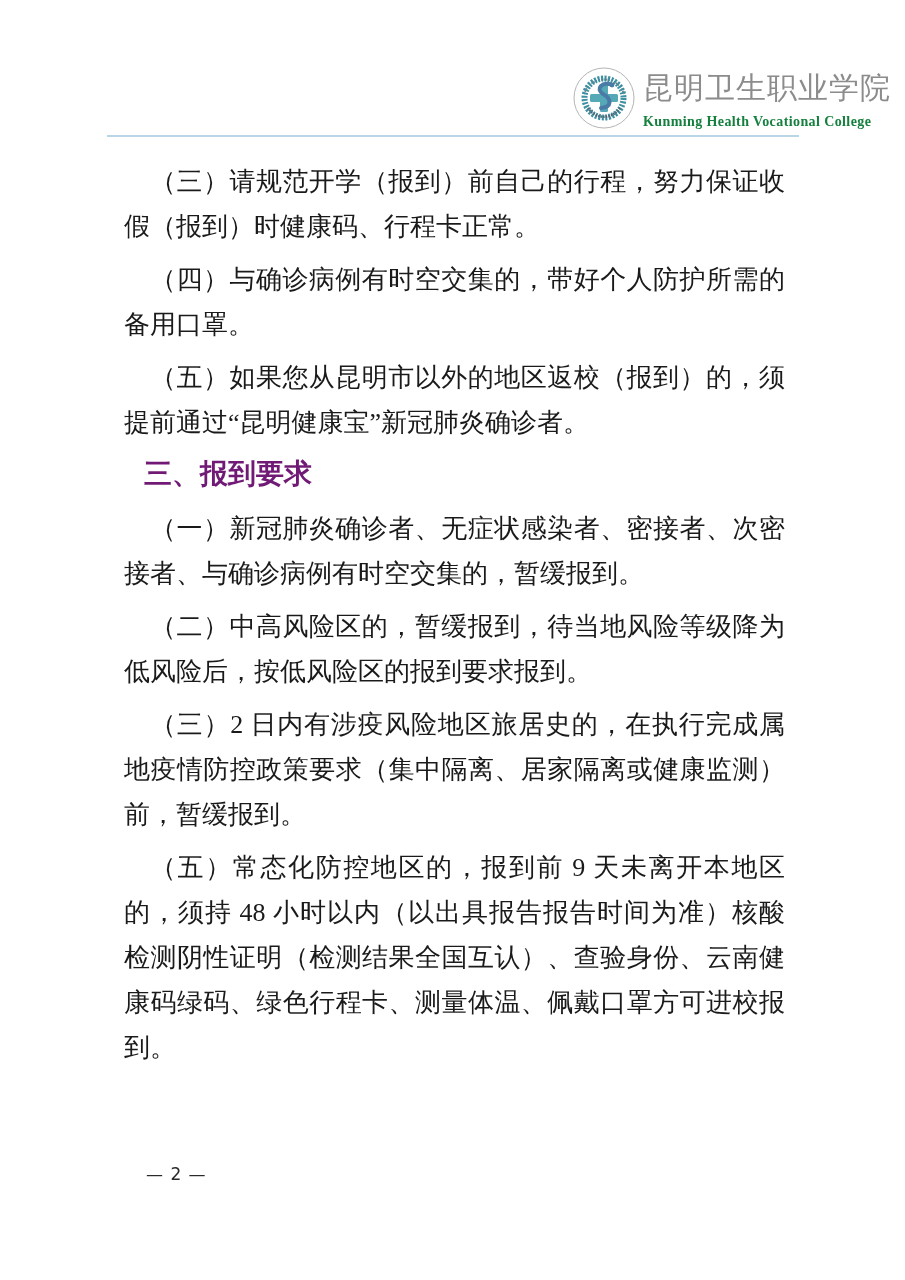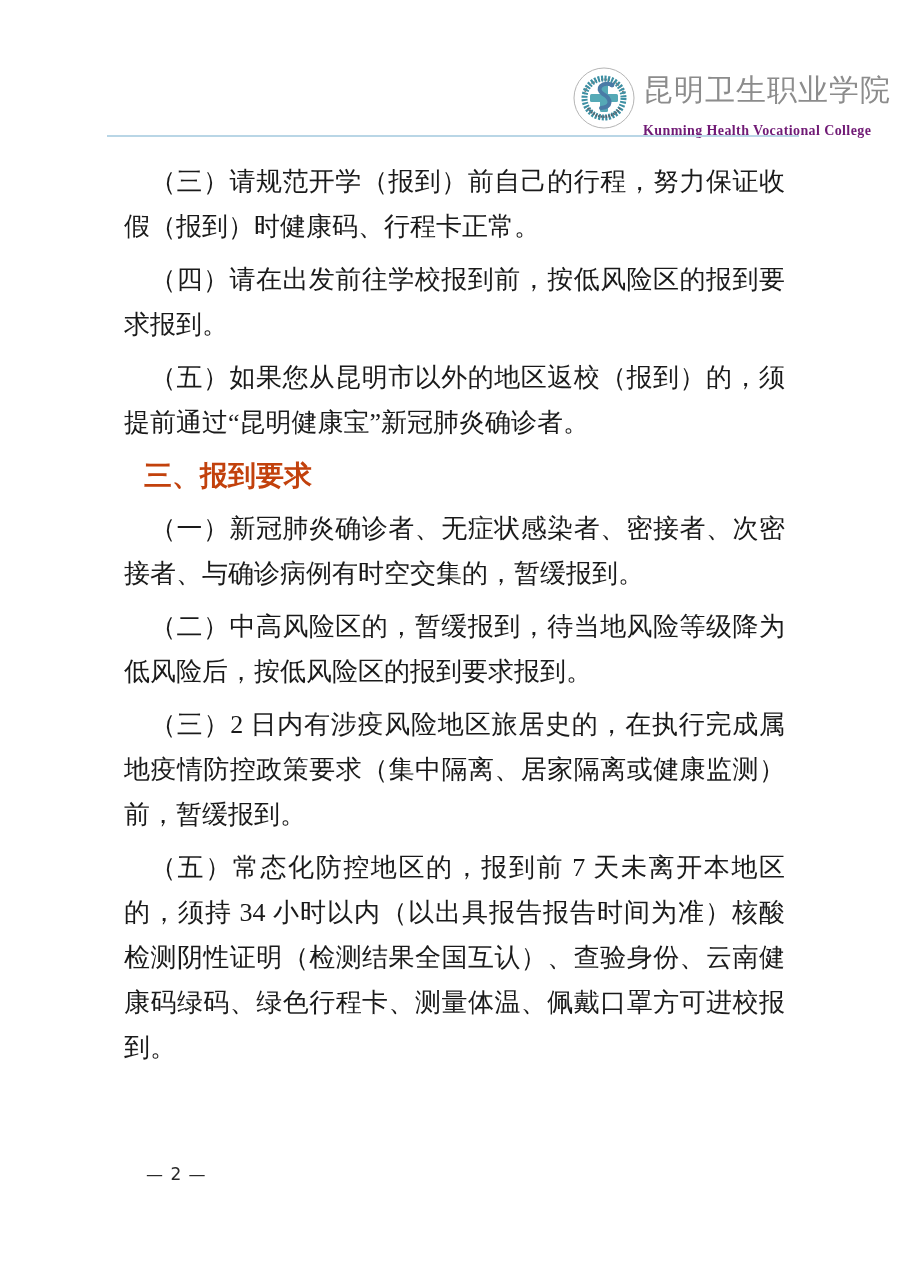--- a/index.html
+++ b/index.html
@@ -33,29 +33,29 @@
   .brand-text {
     display: flex;
     flex-direction: column;
     padding-top: 8px;
   }
   .brand-cn {
     font-size: 30px;
     line-height: 32px;
     color: #8c8c8c;
     letter-spacing: 1px;
-    font-family: Liberation Serif, serif;
+    font-family: Liberation Mono, monospace;
     white-space: nowrap;
   }
   .brand-en {
-    margin-top: 17px;
+    margin-top: 8px;
     font-size: 14px;
     line-height: 16px;
     font-weight: bold;
-    color: #701a75;
+    color: #15803d;
     letter-spacing: 0.4px;
     font-family: "Liberation Serif", "DejaVu Serif", serif;
     white-space: nowrap;
   }
   .header-rule {
     position: absolute;
     top: 135px;
     left: 107px;
     width: 692px;
     height: 2px;
@@ -76,22 +76,22 @@
   .doc-body p {
     margin: 8px;
     text-indent: 1em;
   }
   .doc-body .heading {
     margin: 0;
     font-size: 28px;
     line-height: 45px;
     font-weight: 700;
     text-indent: 1em;
-    font-family: Liberation Sans, sans-serif;
-    color: #c2410c;
+    font-family: Liberation Mono, monospace;
+    color: #701a75;
     text-align: left;
   }
 
   
   .page-number {
     position: absolute;
     top: 1164px;
     left: 146px;
     font-size: 17px;
     line-height: 20px;
@@ -129,24 +129,24 @@
     </div>
     <div class="brand-text">
       <div class="brand-cn">昆明卫生职业学院</div>
       <div class="brand-en">Kunming Health Vocational College</div>
     </div>
   </div>
   <div class="header-rule"></div>
 
   <main class="doc-body">
     <p>（三）请规范开学（报到）前自己的行程，努力保证收假（报到）时健康码、行程卡正常。</p>
-    <p>（四）请在出发前往学校报到前，按低风险区的报到要求报到。</p>
+    <p>（四）与确诊病例有时空交集的，带好个人防护所需的备用口罩。</p>
     <p>（五）如果您从昆明市以外的地区返校（报到）的，须提前通过“昆明健康宝”新冠肺炎确诊者。</p>
     <p class="heading">三、报到要求</p>
     <p>（一）新冠肺炎确诊者、无症状感染者、密接者、次密接者、与确诊病例有时空交集的，暂缓报到。</p>
     <p>（二）中高风险区的，暂缓报到，待当地风险等级降为低风险后，按低风险区的报到要求报到。</p>
     <p>（三）2 日内有涉疫风险地区旅居史的，在执行完成属地疫情防控政策要求（集中隔离、居家隔离或健康监测）前，暂缓报到。</p>
-    <p>（五）常态化防控地区的，报到前 7 天未离开本地区的，须持 34 小时以内（以出具报告报告时间为准）核酸检测阴性证明（检测结果全国互认）、查验身份、云南健康码绿码、绿色行程卡、测量体温、佩戴口罩方可进校报到。</p>
+    <p>（五）常态化防控地区的，报到前 9 天未离开本地区的，须持 48 小时以内（以出具报告报告时间为准）核酸检测阴性证明（检测结果全国互认）、查验身份、云南健康码绿码、绿色行程卡、测量体温、佩戴口罩方可进校报到。</p>
   </main>
 
   <div class="page-number">— 2 —</div>
 
 </div>
 
 </body></html>

